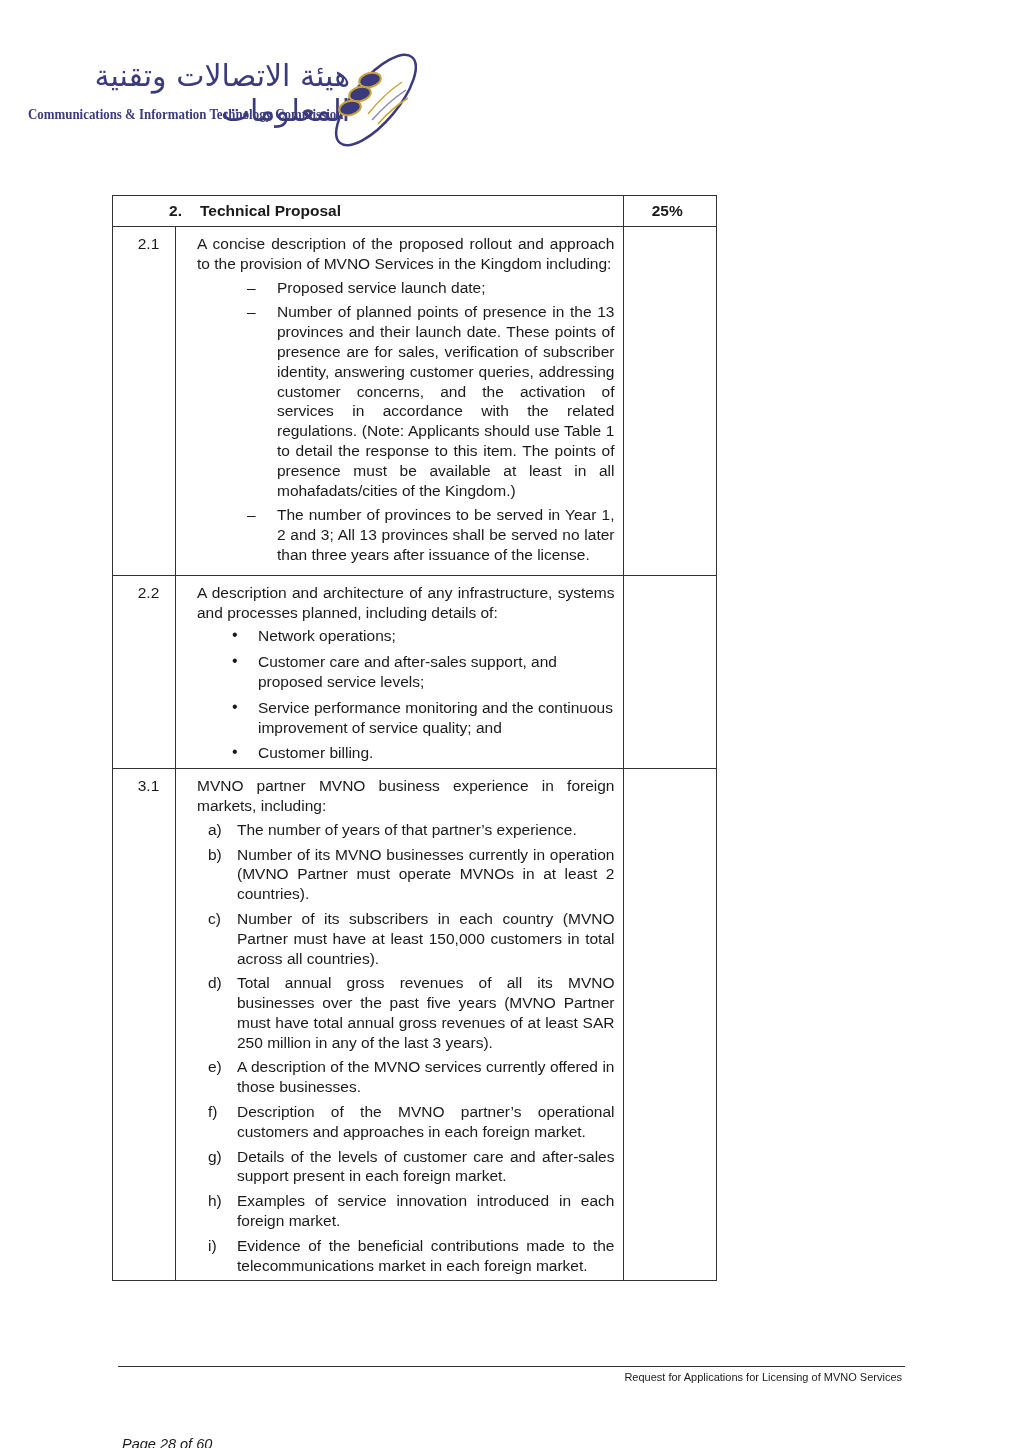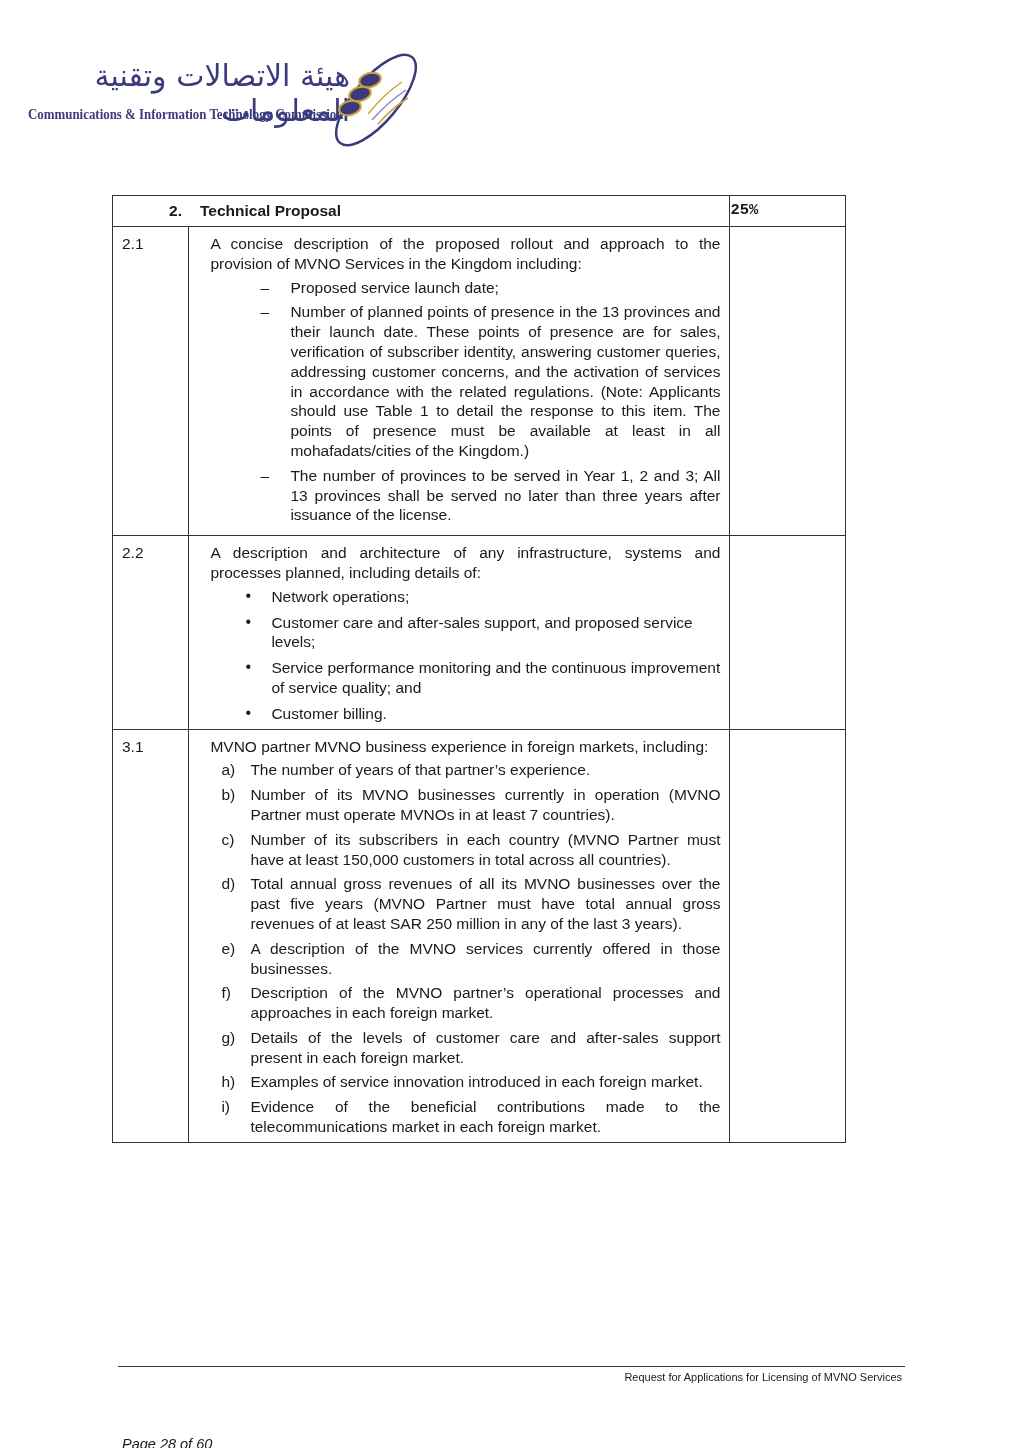--- a/index.html
+++ b/index.html
@@ -5,31 +5,31 @@
   html, body { margin: 0; padding: 0; background: #ffffff; }
   body { width: 1024px; height: 1448px; position: relative; overflow: hidden;
          font-family: "Liberation Sans", sans-serif; color: #1a1a1a; }
   .logo { position: absolute; left: 22px; top: 44px; width: 410px; height: 110px; }
   .logo-ar { position: absolute; left: 8px; top: 14px; font-family: "DejaVu Sans", sans-serif;
              font-size: 30px; color: #3b3a7d; direction: rtl; width: 320px; text-align: right; letter-spacing: 0; }
   .logo-en { position: absolute; left: 6px; top: 62px; font-family: "Liberation Serif", serif;
              font-size: 15px; font-weight: bold; color: #3b3a7d; transform: scaleX(0.86); transform-origin: left; white-space: nowrap; }
   .logo-mark { position: absolute; left: 302px; top: 0; width: 110px; height: 110px; }
 
-  table.doc { position: absolute; left: 112px; top: 195px; width: 734px; border-collapse: collapse;
+  table.doc { position: absolute; left: 112px; top: 195px; width: 605px; border-collapse: collapse;
               font-size: 15.5px; line-height: 19.8px; }
   table.doc td { border: 1px solid #333; vertical-align: top; padding: 0; }
-  td.num { width: 70px; padding: 7px 0 0 9px !important; }
+  td.num { width: 70px; padding: 7px 0 0 9px !important; text-align: center; }
   td.body { width: 547px; padding: 5px 9px 5px 9px !important; text-align: justify; }
   td.wt { width: 115px; }
   tr.section td { height: 30px; font-weight: bold; vertical-align: middle; }
   tr.section td.sec-title { padding-left: 0 !important; }
   .sec-n { display: inline-block; width: 70px; text-align: right; padding-right: 1px; box-sizing: border-box; }
   .sec-t { padding-left: 17px; }
-  td.sec-wt { padding-right: 6px !important; font-family: Liberation Mono, monospace; }
+  td.sec-wt { text-align: center; padding-right: 6px !important; }
 
   .intro { margin: 2px 0 4px 12px; }
   ul.dash, ul.dot, ol.alpha { list-style: none; margin: 0; padding: 0; }
   ul.dash li { position: relative; padding-left: 92px; margin: 0 0 5px 0; }
   ul.dash li .mk { position: absolute; left: 62px; top: 0; }
   ul.dot li { position: relative; padding-left: 73px; margin: 0 0 6px 0; text-align: left; }
   ul.dot li .mk { position: absolute; left: 47px; top: -1px; font-size: 16px; }
   ol.alpha li { position: relative; padding-left: 52px; margin: 0 0 5px 0; }
   ol.alpha li .mk { position: absolute; left: 23px; top: 0; }
 
@@ -88,25 +88,25 @@
     </td>
     <td class="wt"></td>
   </tr>
 
   <tr>
     <td class="num">3.1</td>
     <td class="body">
       <div class="intro">MVNO partner MVNO business experience in foreign markets, including:</div>
       <ol class="alpha">
         <li><span class="mk">a)</span><span>The number of years of that partner’s experience.</span></li>
-        <li><span class="mk">b)</span><span>Number of its MVNO businesses currently in operation (MVNO Partner must operate MVNOs in at least 7 countries).</span></li>
+        <li><span class="mk">b)</span><span>Number of its MVNO businesses currently in operation (MVNO Partner must operate MVNOs in at least 2 countries).</span></li>
         <li><span class="mk">c)</span><span>Number of its subscribers in each country (MVNO Partner must have at least 150,000 customers in total across all countries).</span></li>
         <li><span class="mk">d)</span><span>Total annual gross revenues of all its MVNO businesses over the past five years (MVNO Partner must have total annual gross revenues of at least SAR 250 million in any of the last 3 years).</span></li>
         <li><span class="mk">e)</span><span>A description of the MVNO services currently offered in those businesses.</span></li>
-        <li><span class="mk">f)</span><span>Description of the MVNO partner’s operational processes and approaches in each foreign market.</span></li>
+        <li><span class="mk">f)</span><span>Description of the MVNO partner’s operational customers and approaches in each foreign market.</span></li>
         <li><span class="mk">g)</span><span>Details of the levels of customer care and after-sales support present in each foreign market.</span></li>
         <li><span class="mk">h)</span><span>Examples of service innovation introduced in each foreign market.</span></li>
         <li style="margin-bottom:0"><span class="mk">i)</span><span>Evidence of the beneficial contributions made to the telecommunications market in each foreign market.</span></li>
       </ol>
     </td>
     <td class="wt"></td>
   </tr>
 </tbody>
   </table>
 

